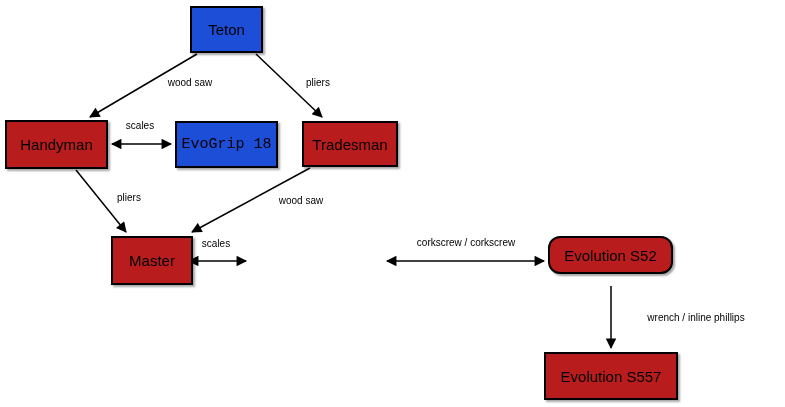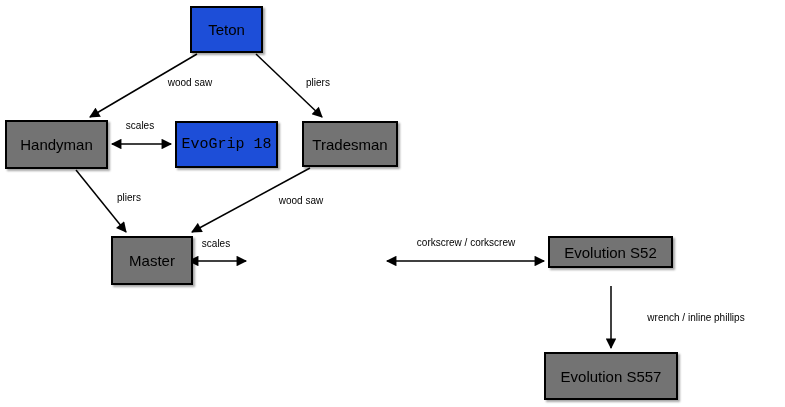--- a/index.html
+++ b/index.html
@@ -19,21 +19,21 @@
   }
   .edge {
     stroke: #000000;
     stroke-width: 1.5;
     fill: none;
   }
   .node {
     position: absolute;
     box-sizing: border-box;
     border: 2px solid #000000;
-    background: #737373;
+    background: #b91c1c;
     display: flex;
     align-items: center;
     justify-content: center;
     font-size: 15px;
     white-space: nowrap;
     box-shadow: 2px 2px 2px rgba(0,0,0,0.35);
   }
   .node.gray { background: #1d4ed8; }
   .edge-label {
     position: absolute;
@@ -68,21 +68,21 @@
 
   <div class="node" style="left:5px; top:120px; width:103px; height:49px;">Handyman</div>
 
   <div class="node gray" style="left:175px; top:121px; width:103px; height:47px;font-family:Liberation Mono, monospace;">EvoGrip 18</div>
 
   <div class="node" style="left:302px; top:121px; width:96px; height:46px;">Tradesman</div>
 
   <div class="node" style="left:111px; top:236px; width:82px; height:49px;">Master</div>
 
 
-  <div class="node" style="left:548px; top:236px; width:125px; height:32px;">Evolution S52</div>
+  <div class="node" style="left:548px; top:236px; width:125px; height:38px;border-radius:12px;">Evolution S52</div>
 
   <div class="node" style="left:544px; top:352px; width:134px; height:48px;">Evolution S557</div>
 
   <span class="edge-label" style="left:190px; top:77px;">wood saw</span>
 
   <span class="edge-label" style="left:318px; top:77px;">pliers</span>
 
   <span class="edge-label" style="left:140px; top:120px;">scales</span>
 
   <span class="edge-label" style="left:129px; top:192px;">pliers</span>

